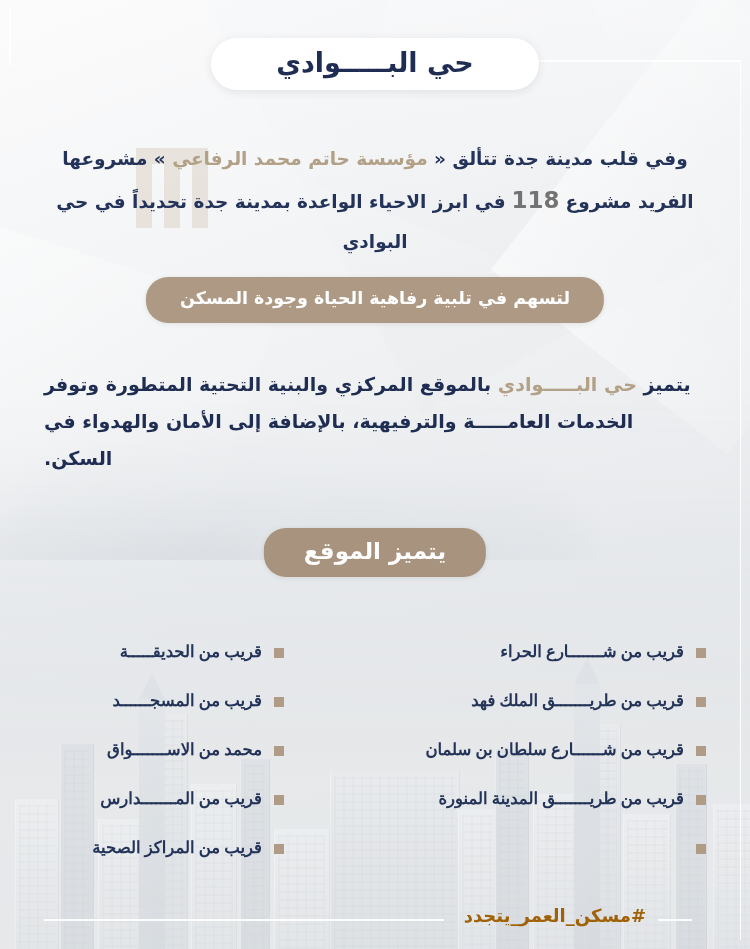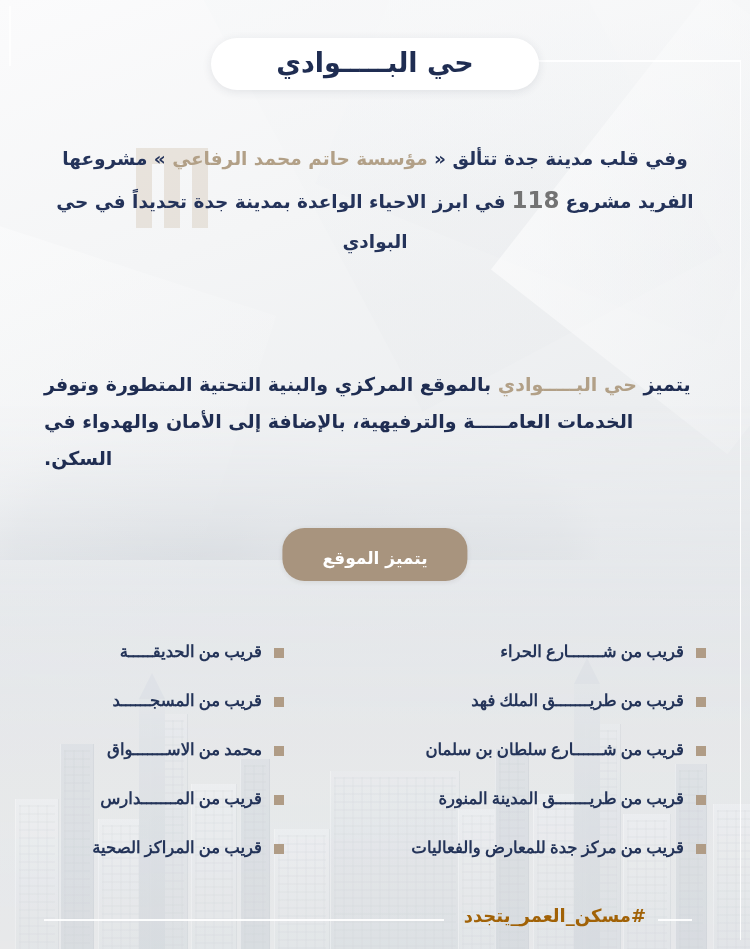--- a/index.html
+++ b/index.html
@@ -215,22 +215,22 @@
     line-height: 1;
     padding: 13px 34px 15px;
     white-space: nowrap;
     box-shadow: 0 1px 5px rgba(60,50,40,.10);
   }
   .pill-one { top: 277px; }
   .pill-two {
     top: 528px;
     background: #a89madd;
     background: #a8947e;
-    padding: 22px 40px 14px;
-    font-size: 17px;
+    padding: 12px 40px 14px;
+    font-size: 23px;
   }
 
   .highlight-block {
     position: absolute;
     top: 366px;
     left: 44px;
     right: 44px;
     text-align: left;
     color: #1f2d52;
     font-size: 19px;
@@ -359,20 +359,23 @@
     <div class="title-pill">
       <div class="t">حي البـــــوادي</div>
     </div>
 
     <div class="intro">
       <span>وفي قلب مدينة جدة تتألق «</span><span class="brand"> مؤسسة حاتم محمد الرفاعي </span><span>» مشروعها</span>
       <br>
       <span>الفريد مشروع</span><span class="num">118</span><span>في ابرز الاحياء الواعدة بمدينة جدة تحديداً في حي البوادي</span>
     </div>
 
+    <div class="pill-tan pill-one">
+      <span>لتسهم في تلبية رفاهية الحياة وجودة المسكن</span>
+    </div>
 
     <div class="highlight-block">
       <span>يتميز</span><span class="brand2"> حي البـــــوادي </span><span>بالموقع المركزي والبنية التحتية المتطورة وتوفر الخدمات العامـــــة والترفيهية، بالإضافة إلى الأمان والهدواء في السكن.</span>
     </div>
 
     <div class="pill-tan pill-two">
       <span>يتميز الموقع</span>
     </div>
 
     <div class="lists">
@@ -389,21 +392,20 @@
         <div class="li">
           <span class="bullet"></span>
           <span class="txt">قريب من شــــــارع سلطان بن سلمان</span>
         </div>
         <div class="li">
           <span class="bullet"></span>
           <span class="txt">قريب من طريـــــــق المدينة المنورة</span>
         </div>
         <div class="li">
           <span class="bullet"></span>
-          <span class="txt">قريب من مركز جدة للمعارض والفعاليات</span>
         </div>
       </div>
 
       <div class="col col-left">
         <div class="li">
           <span class="bullet"></span>
           <span class="txt">قريب من الحديقـــــة</span>
         </div>
         <div class="li">
           <span class="bullet"></span>

